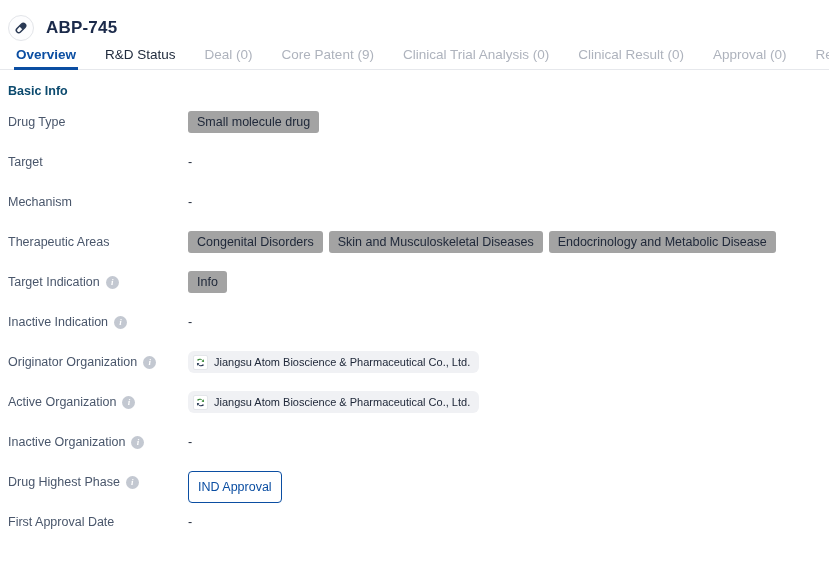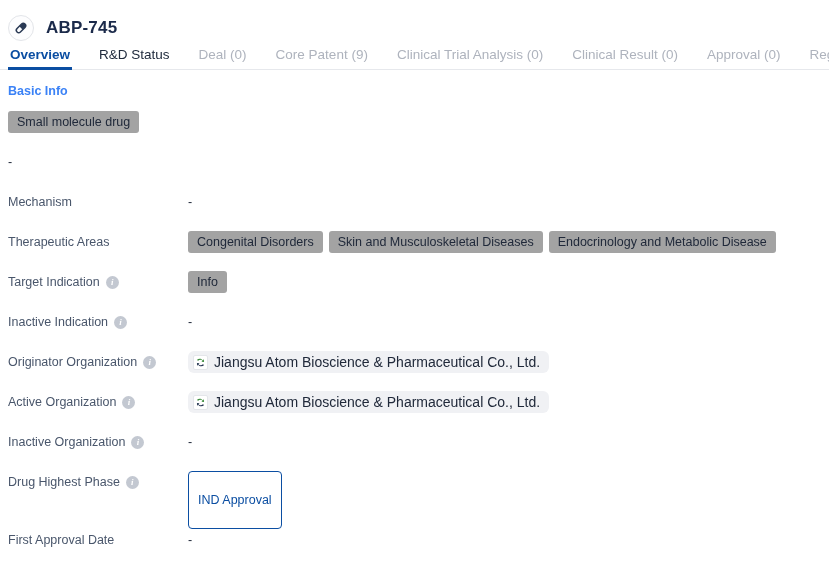--- a/index.html
+++ b/index.html
@@ -40,21 +40,21 @@
     color: #1b2a4a;
     letter-spacing: .2px;
   }
 
   
   .tabbar {
     position: relative;
     display: flex;
     align-items: flex-end;
     height: 30px;
-    padding-left: 10px;
+    padding-left: 16px;
     border-bottom: 1px solid #e6e8ec;
   }
   .tab {
     position: relative;
     font-size: 13.5px;
     color: #aeb3bd;
     padding: 0 0 8px 0;
     margin-right: 29px;
     white-space: nowrap;
     cursor: pointer;
@@ -72,21 +72,21 @@
     height: 3px;
     background: #0b4ea2;
   }
   .tab:last-child { margin-right: 0; }
 
   
   .content { padding: 14px 0 0 8px; }
   .section-title {
     font-size: 12.5px;
     font-weight: bold;
-    color: #3b82f6;
+    color: #0c4a6e;
     margin-bottom: 13px;
   }
   .row {
     display: flex;
     align-items: flex-start;
     min-height: 40px;
     margin-bottom: 0px;
   }
   .row-label {
     width: 180px;
@@ -136,31 +136,31 @@
     white-space: nowrap;
   }
   .chip-outline {
     display: inline-flex;
     align-items: center;
     border: 1px solid #0b4ea2;
     color: #0b4ea2;
     background: #ffffff;
     font-size: 12.5px;
     border-radius: 4px;
-    padding: 21px 9px;
+    padding: 8px 9px;
     line-height: 14px;
     white-space: nowrap;
     text-align: right;
   }
   .chip-org {
     display: inline-flex;
     align-items: center;
     background: #f0f1f4;
     color: #20293a;
-    font-size: 14px;
+    font-size: 11px;
     border-radius: 6px;
     padding: 3px 9px 3px 5px;
     line-height: 16px;
     white-space: nowrap;
   }
   .org-logo {
     width: 15px; height: 15px;
     margin-right: 6px;
     background: #ffffff;
     border: 1px solid #e4e6ea;
@@ -198,25 +198,31 @@
     <div class="tab">Clinical Trial Analysis (0)</div>
     <div class="tab">Clinical Result (0)</div>
     <div class="tab">Approval (0)</div>
     <div class="tab">Regulation (0)</div>
   </div>
 
   <div class="content">
     <div class="section-title">Basic Info</div>
     <div id="rows">
         <div class="row">
+          <div class="row-label">
+            <span>Drug Type</span>
+          </div>
           <div class="row-value">
             <span class="chip">Small molecule drug</span>
           </div>
         </div>
         <div class="row">
+          <div class="row-label">
+            <span>Target</span>
+          </div>
           <div class="row-value">
             <span class="dash">-</span>
           </div>
         </div>
         <div class="row">
           <div class="row-label">
             <span>Mechanism</span>
           </div>
           <div class="row-value">
             <span class="dash">-</span>

